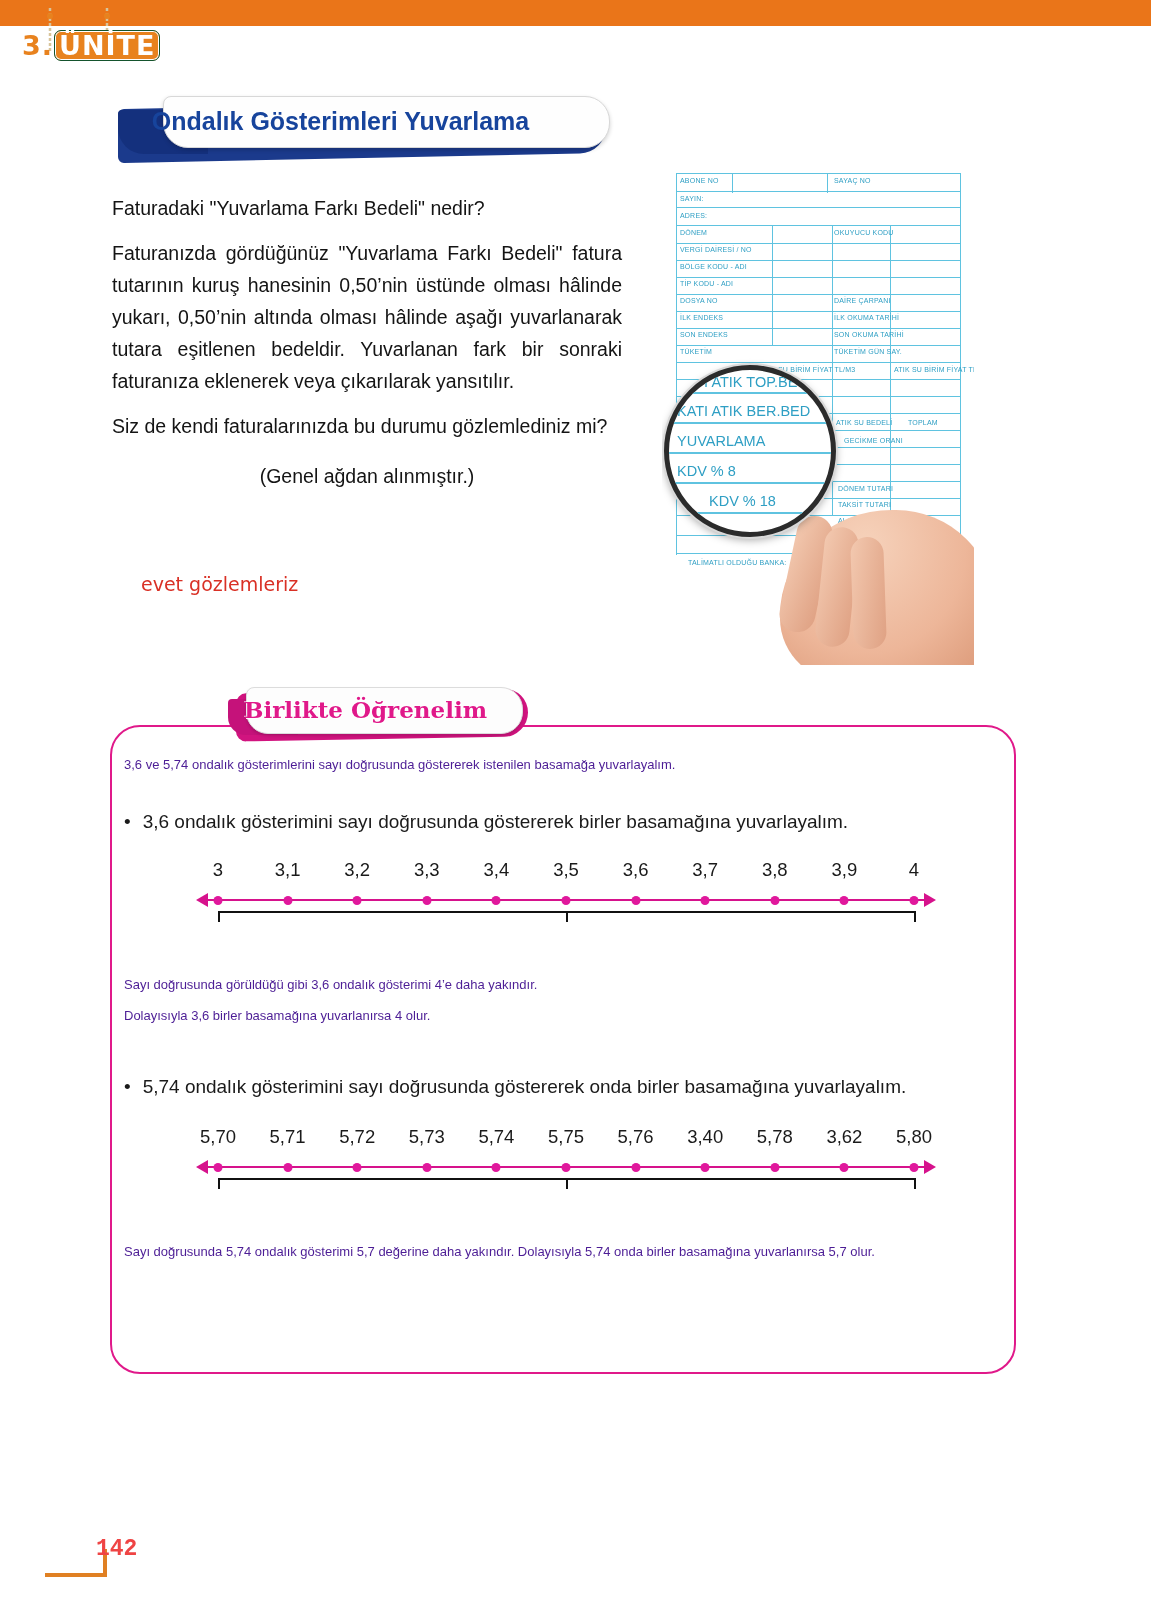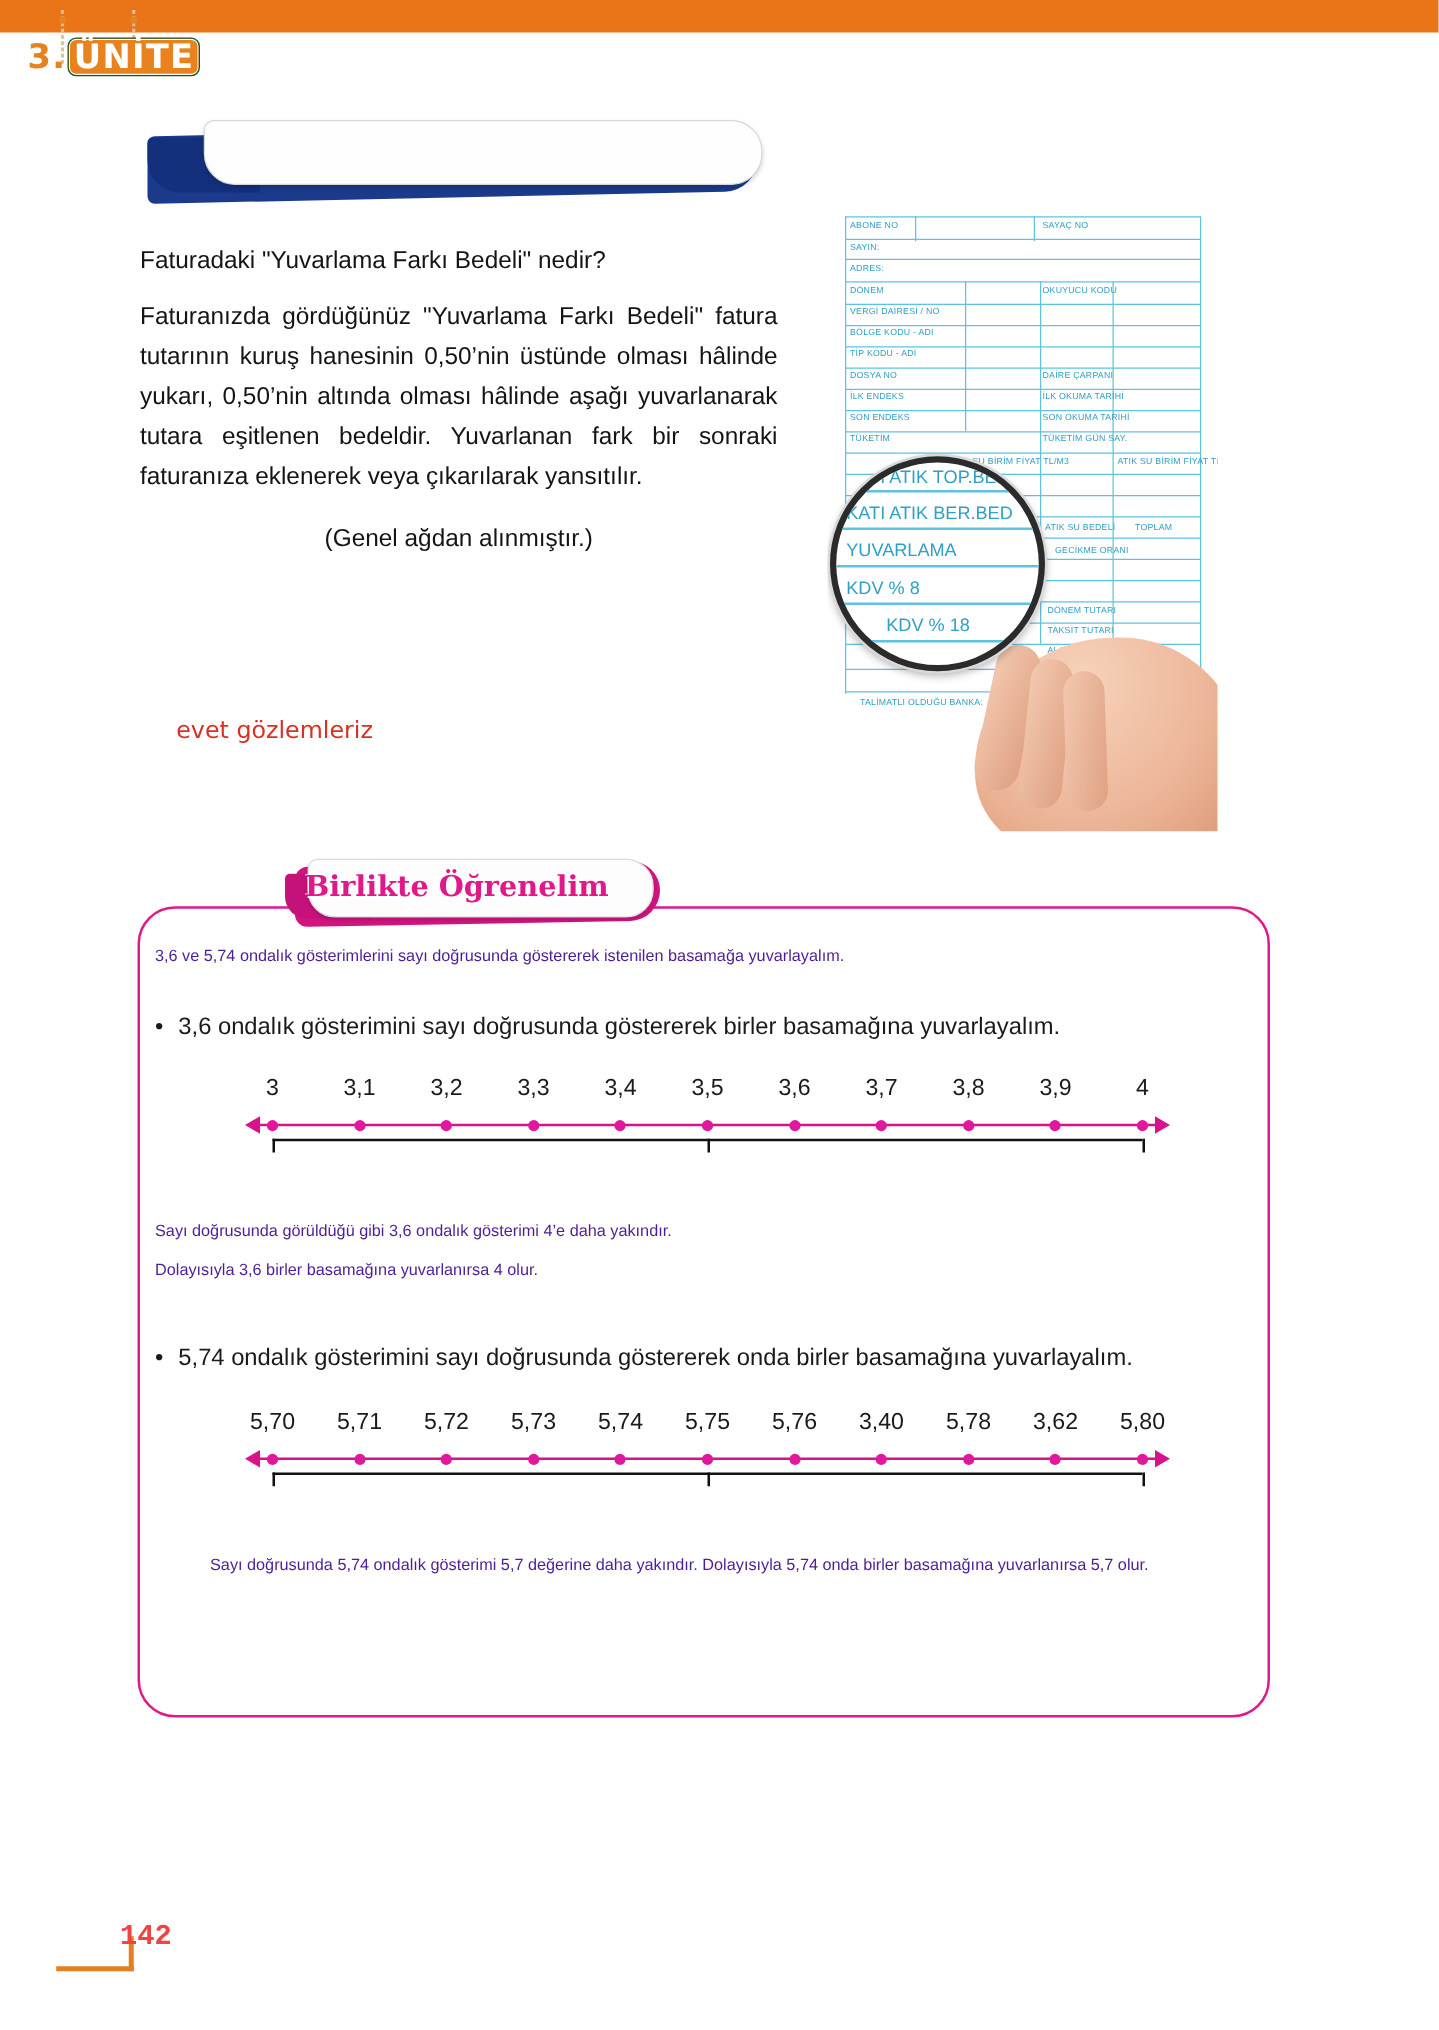--- a/index.html
+++ b/index.html
@@ -160,25 +160,27 @@
   </svg>
   <div class="bubble">
     <span class="plain">3.</span><span>ÜNİTE</span>
   </div>
 </div>
 
 <div class="ribbon">
   <div class="shadow"></div>
   <div class="tail"></div>
   <div class="plate"></div>
+  <div class="plate-text">Ondalık Gösterimleri Yuvarlama</div>
 </div>
 
 <div class="intro">
   <p>Faturadaki "Yuvarlama Farkı Bedeli" nedir?</p>
   <p class="just">Faturanızda gördüğünüz "Yuvarlama Farkı Bedeli" fatura tutarının kuruş hanesinin 0,50’nin üstünde olması hâlinde yukarı, 0,50’nin altında olması hâlinde aşağı yuvarlanarak tutara eşitlenen bedeldir. Yuvarlanan fark bir sonraki faturanıza eklenerek veya çıkarılarak yansıtılır.</p>
+  <p class="just">Siz de kendi faturalarınızda bu durumu gözlemlediniz mi?</p>
   <p class="credit">(Genel ağdan alınmıştır.)</p>
 </div>
 <div class="handwrite">evet gözlemleriz</div>
 
 <div class="photo">
   <div class="paper"></div>
 
   <div class="inv-row" style="left:14px;top:18px;width:284px;"></div>
   <div class="inv-row" style="left:14px;top:36px;width:284px;"></div>
   <div class="inv-row" style="left:14px;top:52px;width:284px;"></div>
@@ -345,21 +347,21 @@
           <div class="nl-dot" style="left: 718px; background: rgb(224, 24, 156);"></div>
         </div>
       <div class="nl-brk" style="left:0;width:740px;">
           <div class="bline" style="left: 22px; width: 696px;"></div>
           <div class="btick" style="left: 22px;"></div>
           <div class="btick" style="left: 370px;"></div>
           <div class="btick" style="left: 718px;"></div>
         </div>
     </div>
 
-    <p class="lb-p-just" style="margin-top:34px;margin-left:44px;">Sayı doğrusunda 5,74 ondalık gösterimi 5,7 değerine daha yakındır. Dolayısıyla 5,74 onda birler basamağına yuvarlanırsa 5,7 olur.</p>
+    <p class="lb-p-just" style="margin-top:34px;">Sayı doğrusunda 5,74 ondalık gösterimi 5,7 değerine daha yakındır. Dolayısıyla 5,74 onda birler basamağına yuvarlanırsa 5,7 olur.</p>
   </div>
 </div>
 
 <div class="learn-tab">
   <div class="t-shadow"></div>
   <div class="t-left"></div>
   <div class="t-plate"></div>
   <div class="t-text">Birlikte Öğrenelim</div>
 </div>
 

